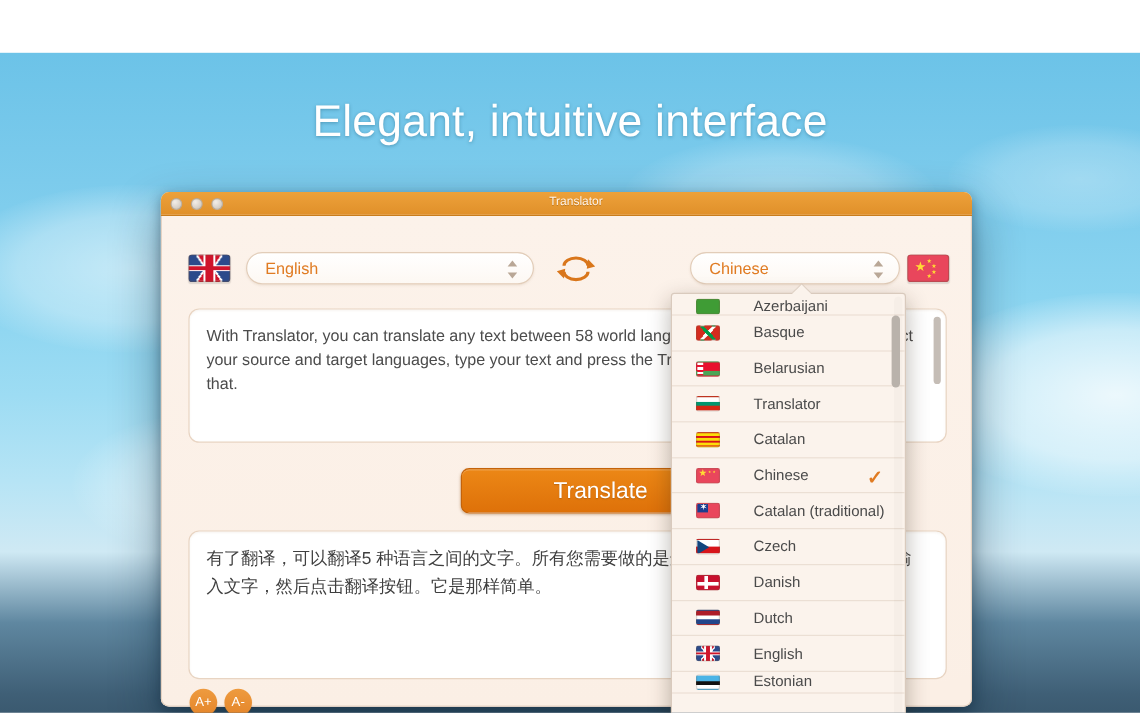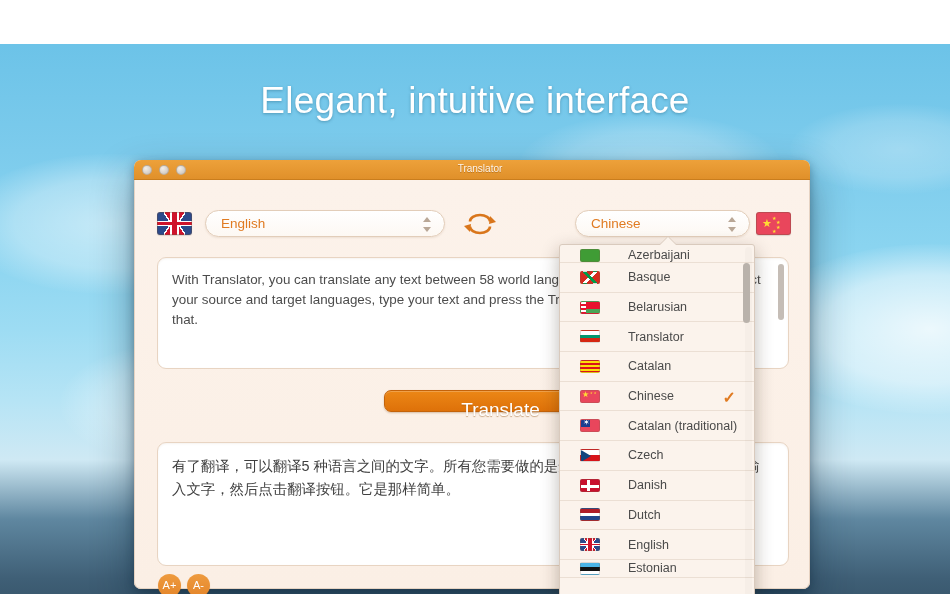--- a/index.html
+++ b/index.html
@@ -222,21 +222,21 @@
   #target-text {
     font-size: 14.4px;
     line-height: 23px;
     color: #3f3f3f;
   }
 
   
   #translate-button {
     position: absolute;
     left: 249px; top: 210px;
-    width: 210px; height: 22px;
+    width: 210px; height: 38px;
     border-radius: 7px;
     background: linear-gradient(to bottom, #ec8716 0%, #de7109 100%);
     border: 1px solid #c4630a;
     box-shadow: 0 1px 2px rgba(130,70,10,.30), inset 0 1px 0 rgba(255,255,255,.22);
     color: #ffffff;
     font-size: 19px;
     text-align: center;
     line-height: 37px;
     cursor: pointer;
     text-shadow: 0 1px 1px rgba(140,75,10,.45);

